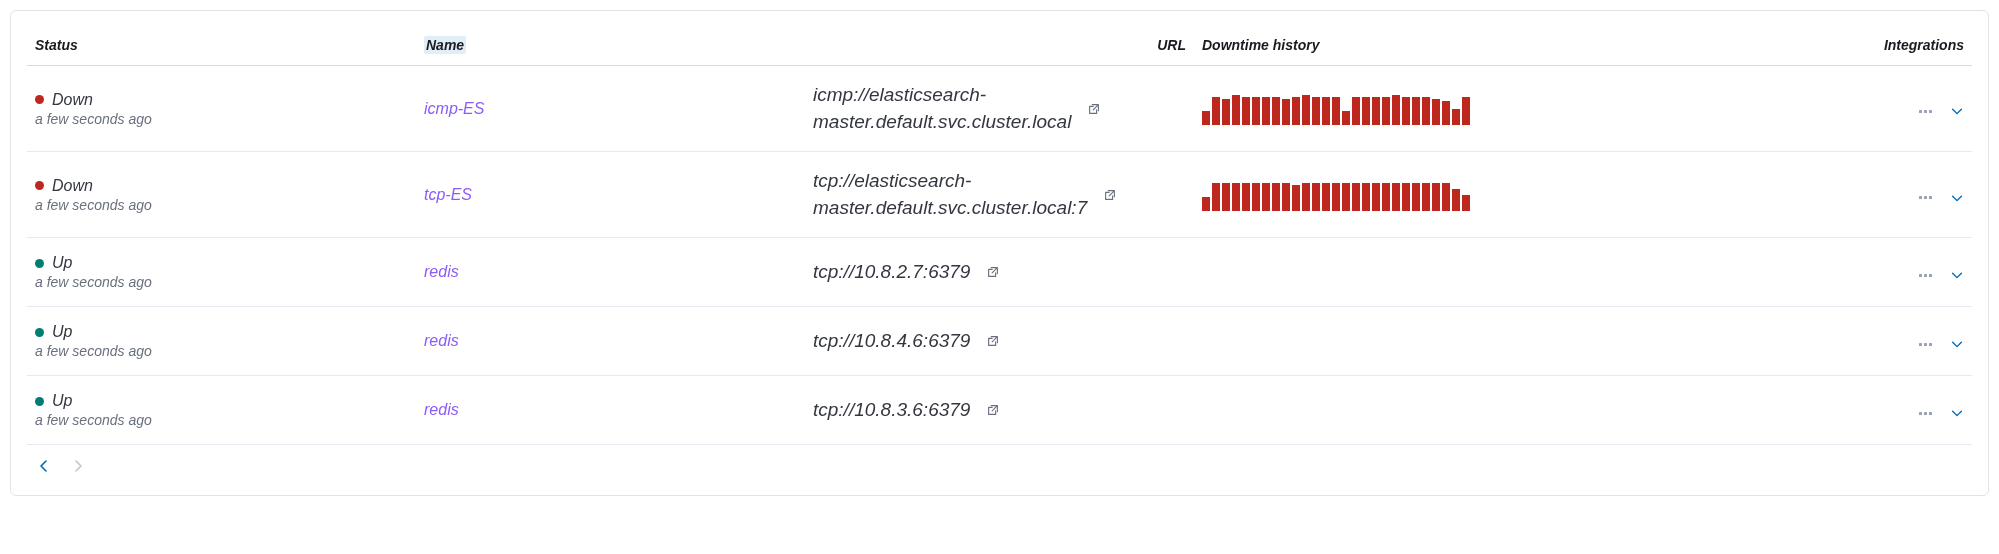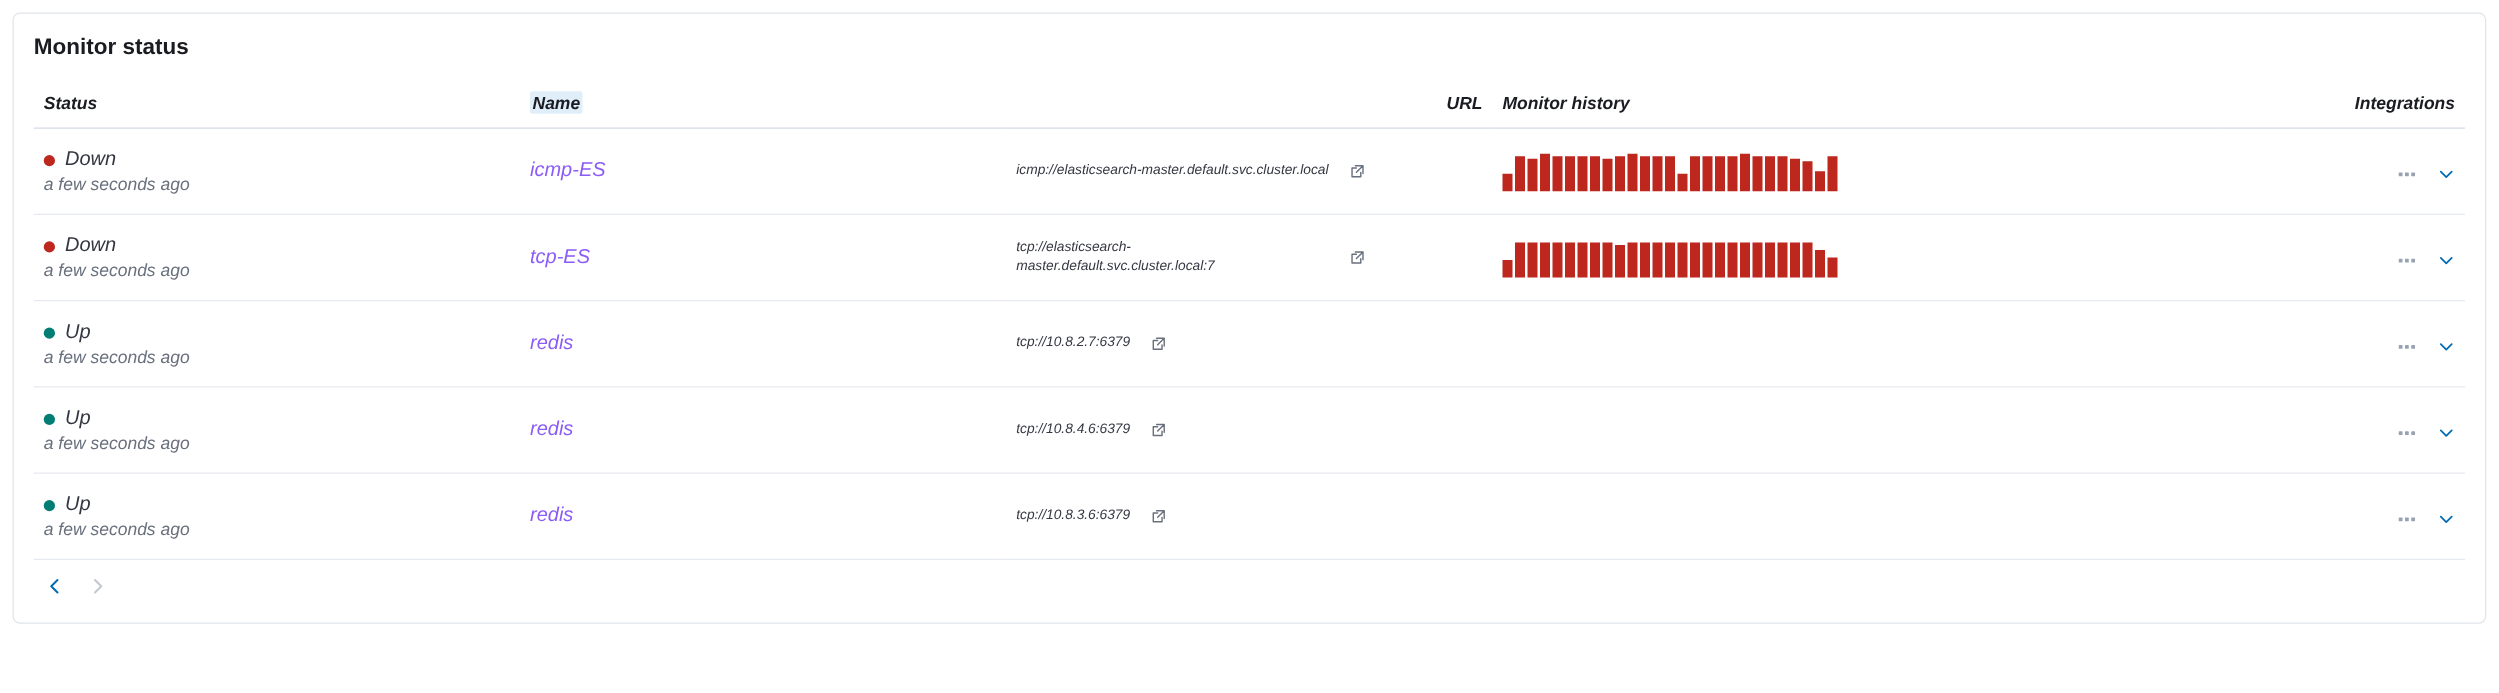--- a/index.html
+++ b/index.html
@@ -87,21 +87,21 @@
     .name-link {
       color: #8b5cf6;
       cursor: pointer;
       font-size: 16px;
     }
     .url-cell {
       display: flex;
       align-items: center;
       gap: 16px;
       color: #343741;
-      font-size: 11px;
+      font-size: 19px;
       max-width: 280px;
     }
     .url-text {
       line-height: 1.4;
     }
     .ext-icon {
       flex-shrink: 0;
       color: #69707d;
     }
     .chart {
@@ -154,29 +154,28 @@
       height: 18px;
     }
     .page-btn svg { display: block; }
     .page-prev { color: #006bb4; }
     .page-next { color: #c2c6cf; }
   </style>
 </head>
 <body>
 
 <div class="panel">
-  <h2 class="panel-title">Monitor status</h2>
 
   <table>
     <thead>
       <tr>
         <th class="col-status"><span>Status</span></th>
         <th class="col-name"><span class="th-sorted">Name</span></th>
         <th class="col-url"><span>URL</span></th>
-        <th class="col-downtime"><span>Monitor history</span></th>
+        <th class="col-downtime"><span>Downtime history</span></th>
         <th class="col-integrations"><span>Integrations</span></th>
       </tr>
     </thead>
     <tbody id="rows-body">
     <tr>
           <td>
             <div class="status-wrap">
               <div class="status-line">
                 <span class="dot dot-down"></span>
                 <span>Down</span>

